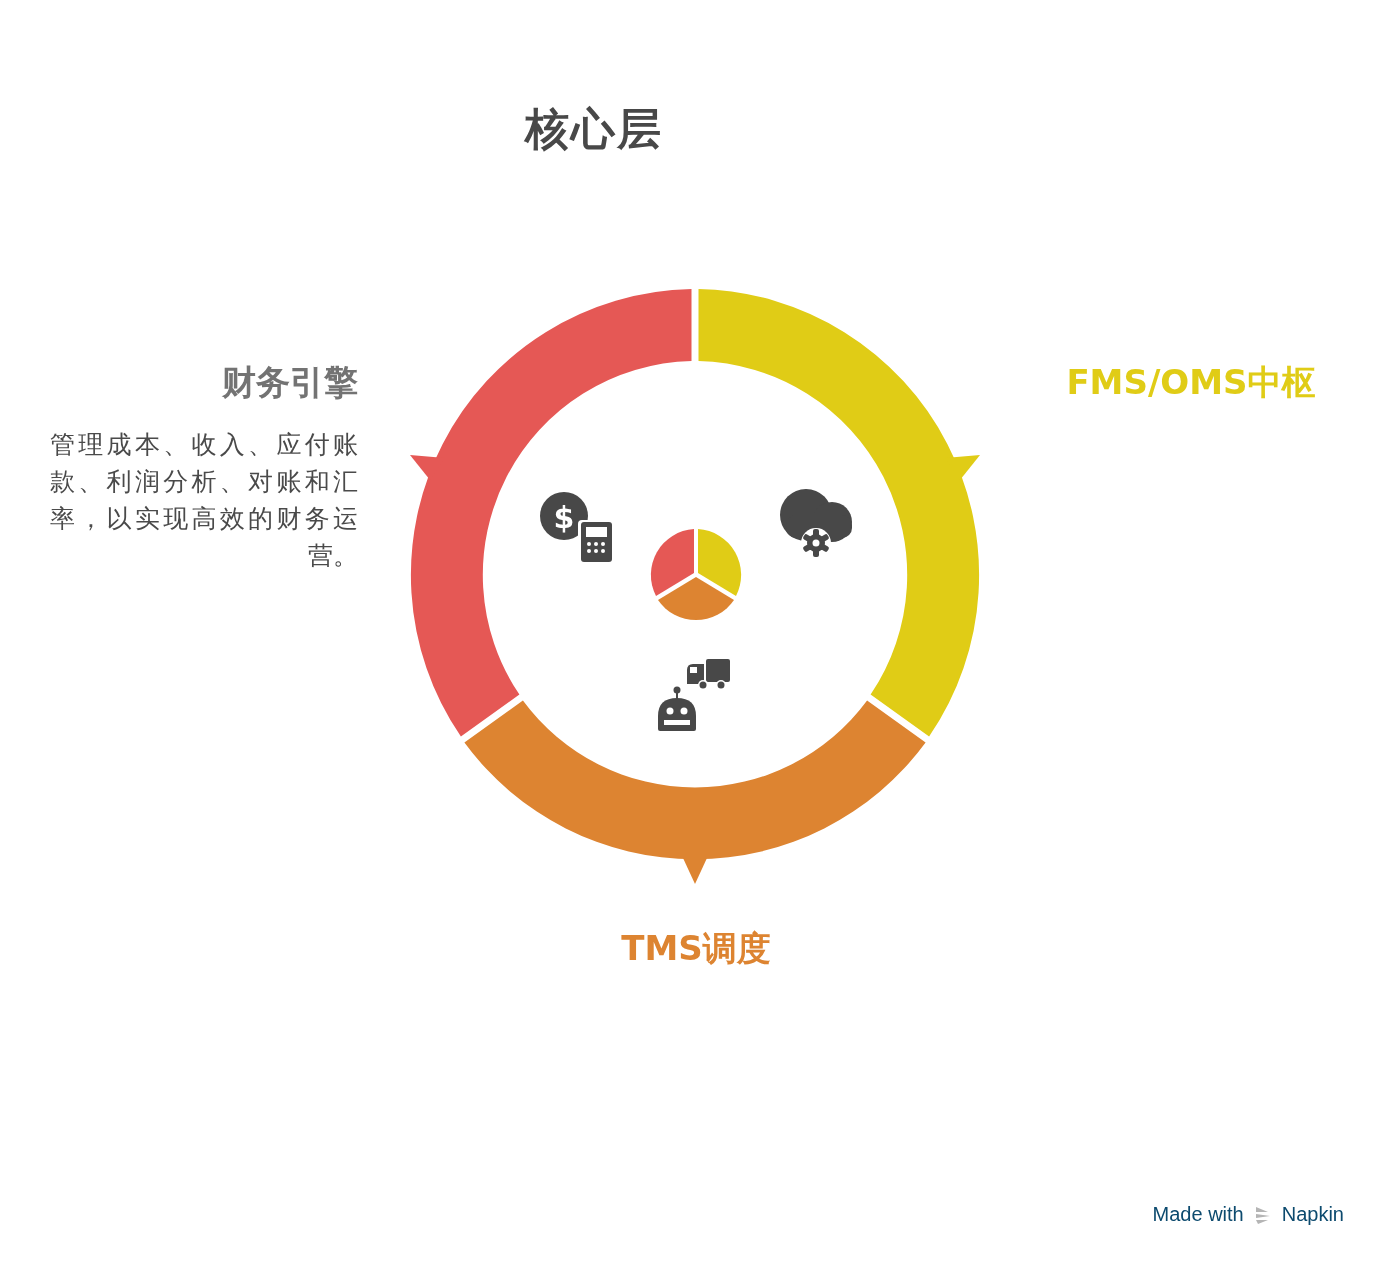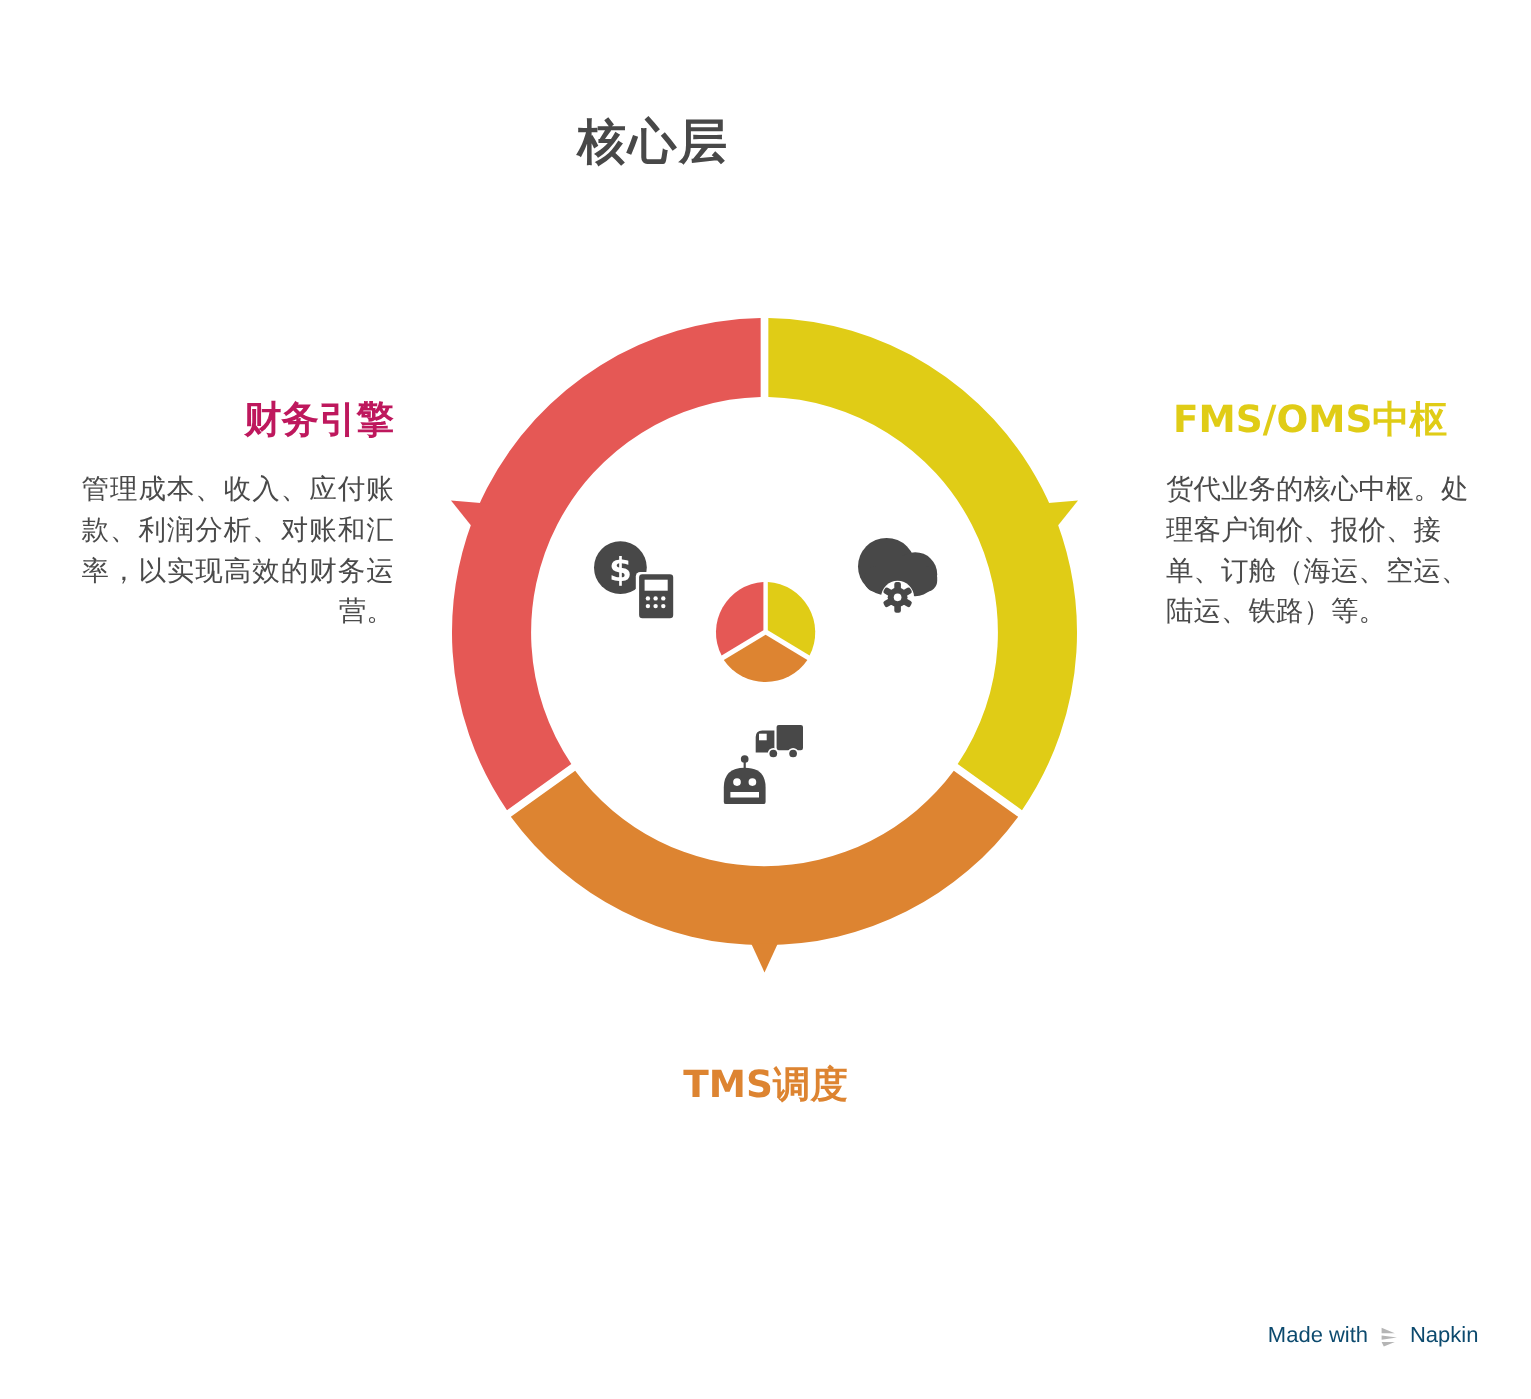--- a/index.html
+++ b/index.html
@@ -3,27 +3,27 @@
 <meta charset="utf-8">
 <style>
   html, body { margin: 0; padding: 0; background: #ffffff; }
   body { width: 1392px; height: 1272px; position: relative; overflow: hidden;
          font-family: "DejaVu Sans", "Liberation Sans", sans-serif; }
   .title { position: absolute; left: 0; width: 1188px; top: 100px; text-align: center;
            font-size: 44px; font-weight: bold; color: #484848; letter-spacing: 2px; }
   .diagram { position: absolute; left: 0; top: 0; width: 1392px; height: 1272px; }
   .block { position: absolute; }
   .block .heading { font-size: 34px; font-weight: bold; line-height: 44px; }
-  .block .body { font-size: 25px; color: #4a4a4a; line-height: 37px; margin-top: 22px; margin-left: 24px; }
+  .block .body { font-size: 25px; color: #4a4a4a; line-height: 37px; margin-top: 22px; }
   .block-left { left: 50px; top: 360px; width: 308px; text-align: right; }
-  .block-left .heading { color: #be185d; }
+  .block-left .heading { color: #737373; }
   .block-left .body { text-align: justify; text-align-last: right; }
   .block-right { left: 1036px; top: 360px; width: 310px; text-align: left; }
   .block-right .heading { color: #e0cc16; text-align: center; }
-  .block-bottom { left: 540px; top: 964px; width: 312px; text-align: center; }
+  .block-bottom { left: 540px; top: 926px; width: 312px; text-align: center; }
   .block-bottom .heading { color: #dd8431; }
   .block-bottom .body { text-align: center; }
   .footer { position: absolute; right: 48px; top: 1203px; font-size: 20px; color: #0c4a6e;
             display: flex; align-items: center; gap: 8px; font-family: "Liberation Sans", sans-serif; }
   .footer svg { display: block; }
 </style>
 </head>
 <body>
 
 <div class="title">核心层</div>
@@ -103,21 +103,20 @@
   </g>
 </svg>
 
 <div class="block block-left">
   <div class="heading">财务引擎</div>
   <div class="body">管理成本、收入、应付账款、利润分析、对账和汇率，以实现高效的财务运营。</div>
 </div>
 
 <div class="block block-right">
   <div class="heading">FMS/OMS中枢</div>
-  <div class="body">货代业务的核心中枢。处理客户询价、报价、接单、订舱（海运、空运、陆运、铁路）等。</div>
 </div>
 
 <div class="block block-bottom">
   <div class="heading">TMS调度</div>
 </div>
 
 <div class="footer">
   <span>Made with</span>
   <svg width="22" height="22" viewBox="0 0 22 22">
     <path d="M4 3 L16 8 L4 8 Z M4 10 L18 12 L4 14 Z M4 16 L16 16 L6 20 Z" fill="#b5b5b5"></path>

